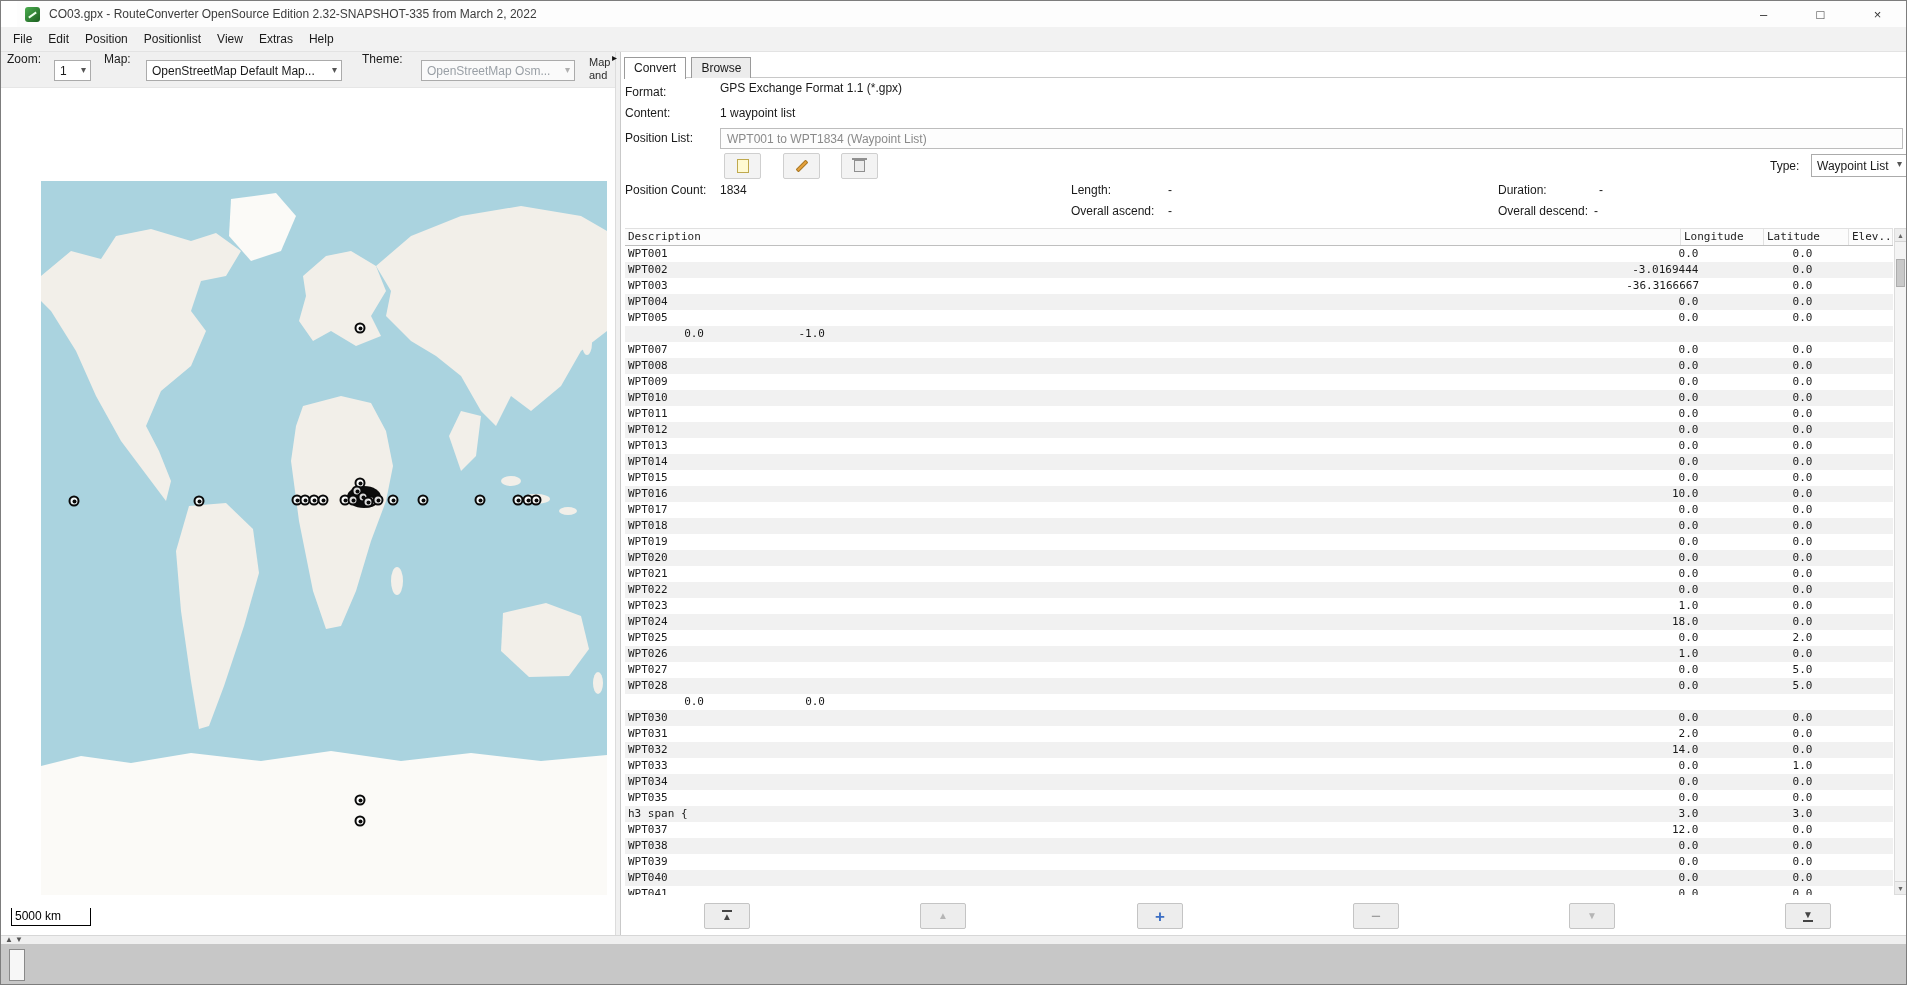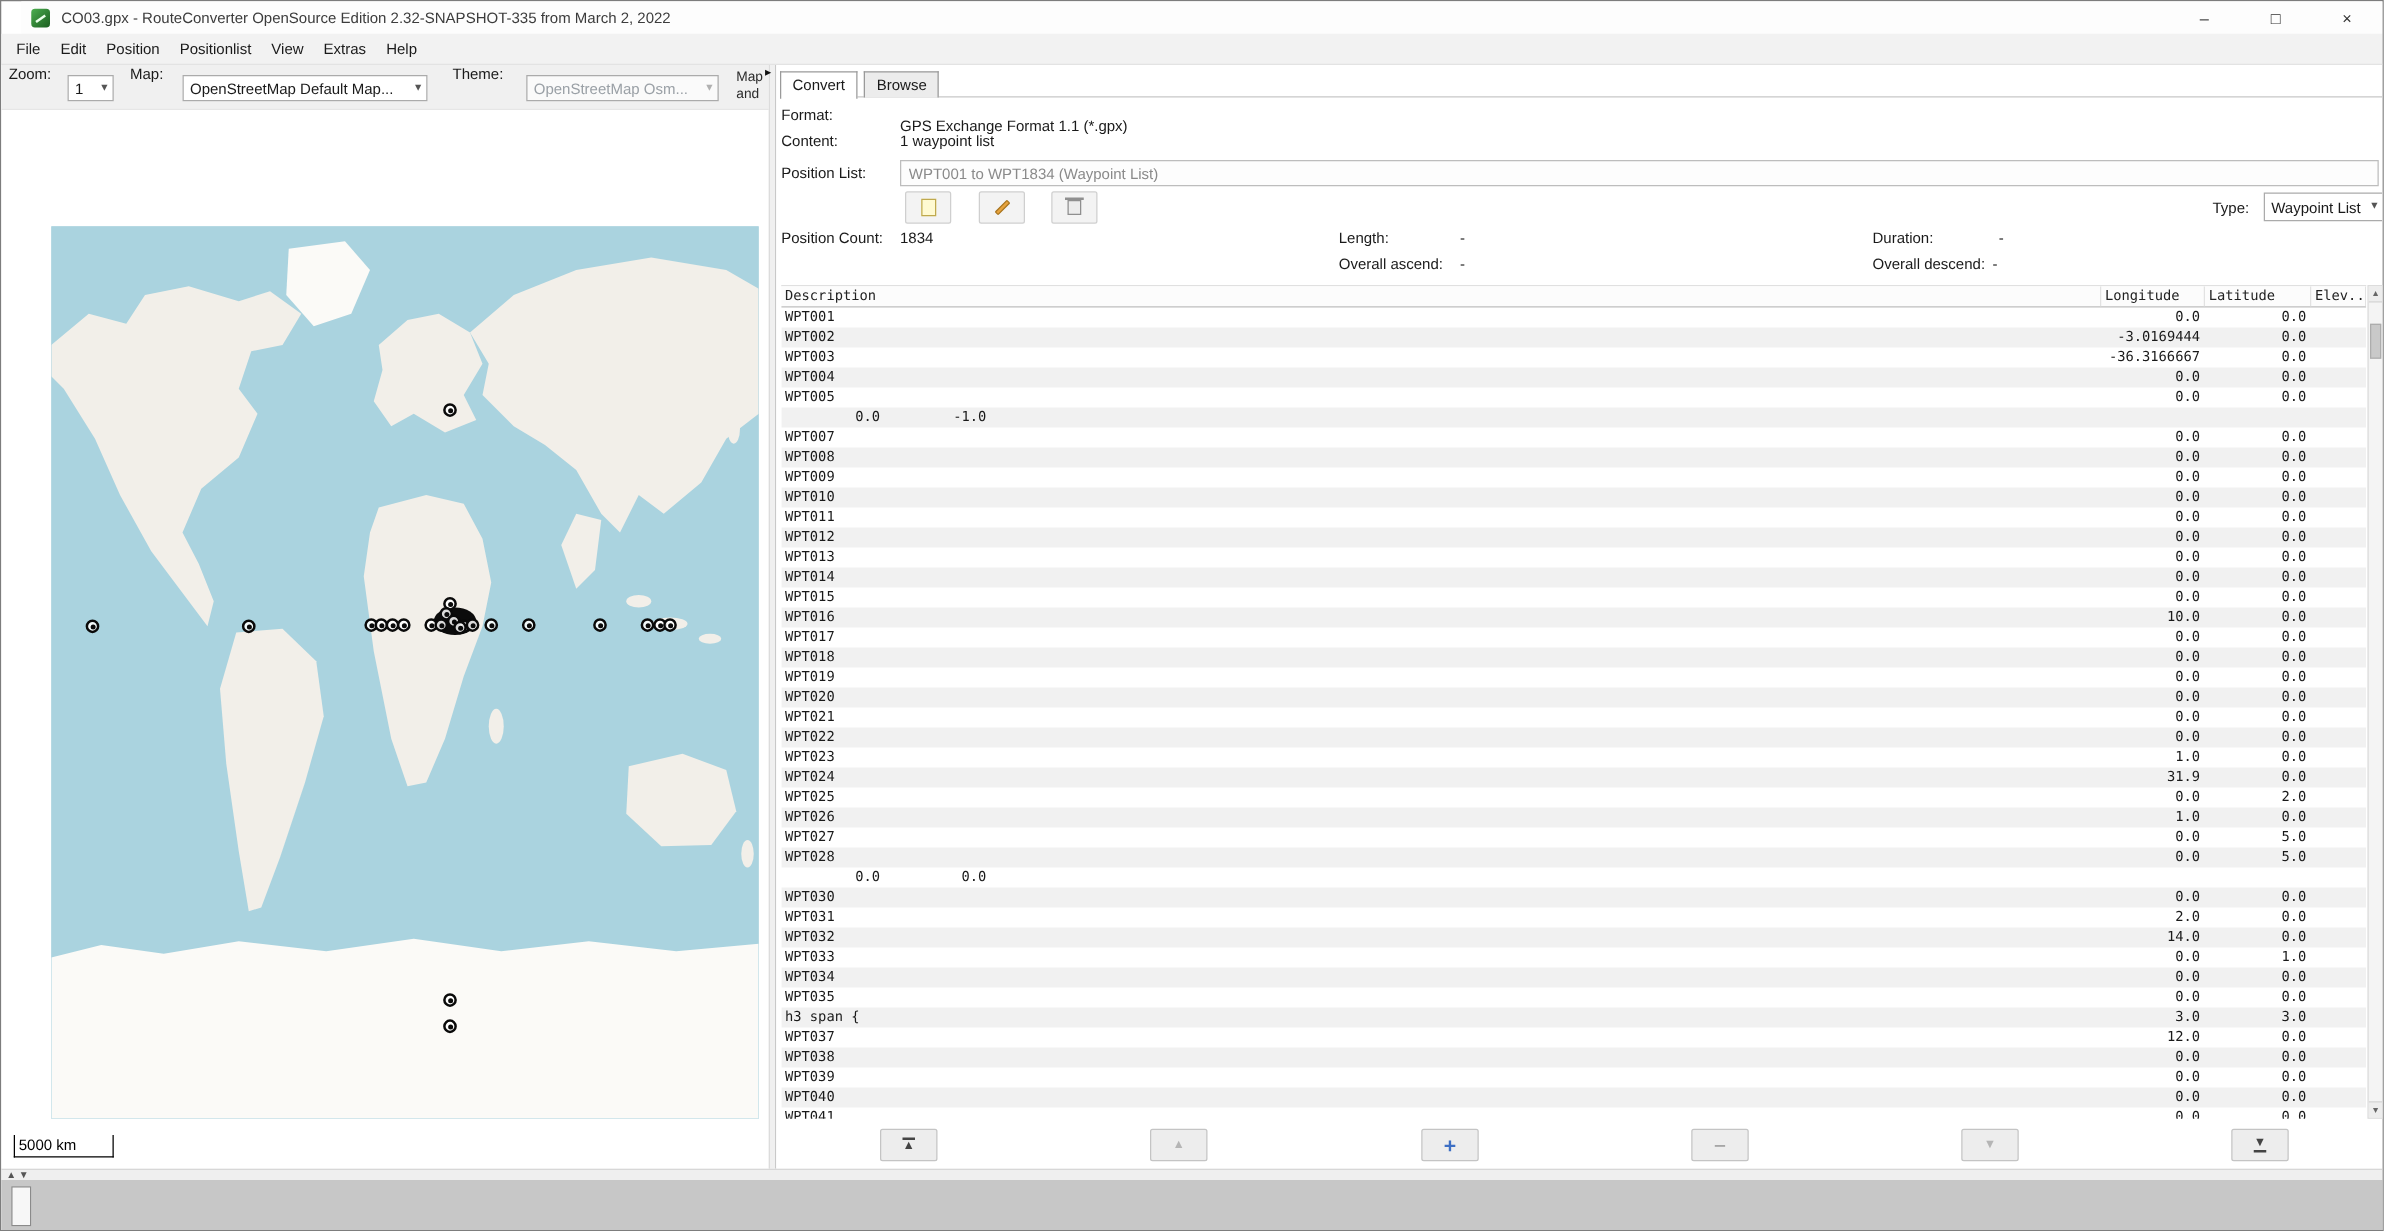--- a/index.html
+++ b/index.html
@@ -57,21 +57,21 @@
   .ico-trash { width:11px; height:12px; background:#ececec; border:1px solid #8f8f8f; position:relative; }
   .ico-trash::before { content:""; position:absolute; left:-3px; top:-3px; width:15px; height:2px; background:#8f8f8f; }
 
   .type-select { position:absolute; left:1190px; top:102px; width:96px; height:23px; }
 
   
   .table { position:absolute; left:4px; top:176px; width:1268px; height:667px; border-top:1px solid #e0e0e0; overflow:hidden; font-family:"DejaVu Sans Mono", monospace; font-size:11px; }
   .thead { display:flex; height:17px; line-height:16px; background:#fcfcfc; border-bottom:1px solid #bfbfbf; color:#222; }
   .thead .tcell { border-right:1px solid #e2e2e2; }
   .tbody { height:650px; overflow:hidden; }
-  .trow { display:flex; height:16px; line-height:16px; }
+  .trow { display:flex; height:16px; line-height:16px;gap:36px; }
   .trow.alt { background:#f1f1f1; }
   .tcell { overflow:hidden; white-space:nowrap; }
   .col-desc { width:1056px; padding-left:3px; text-align:left; }
   .col-lon  { width:83px;  padding-right:4px; text-align:right; }
   .col-lat  { width:85px;  padding-right:4px; text-align:right; }
   .col-elev { width:44px;  padding-right:4px; text-align:right; }
   .thead .col-lon, .thead .col-lat, .thead .col-elev { text-align:left; padding-left:3px; }
 
   .scrollbar { position:absolute; left:1273px; top:176px; width:13px; height:667px; background:#f4f4f4; border:1px solid #dcdcdc; }
   .sb-arrow { position:absolute; left:0; width:11px; height:13px; background:#ededed; border-bottom:1px solid #d5d5d5; font-size:7px; color:#666; text-align:center; line-height:13px; }
@@ -205,21 +205,21 @@
     <div class="expand">▸</div>
   </div>
 
   <div class="right-panel">
     <div class="tabs">
       <div class="tab active">Convert</div>
       <div class="tab">Browse</div>
     </div>
 
     <div class="frm-label" style="left:4px; top:33px;">Format:</div>
-    <div class="frm-value" style="left:99px; top:42px;">GPS Exchange Format 1.1 (*.gpx)</div>
+    <div class="frm-value" style="left:99px; top:29px;">GPS Exchange Format 1.1 (*.gpx)</div>
 
     <div class="frm-label" style="left:4px; top:54px;">Content:</div>
     <div class="frm-value" style="left:99px; top:54px;">1 waypoint list</div>
 
     <div class="frm-label" style="left:4px; top:79px;">Position List:</div>
     <input class="pl-input" type="text" value="WPT001 to WPT1834 (Waypoint List)" style="">
 
     <div class="mini-btn" style="left:103px;">
       <div class="ico-page"></div>
     </div>
@@ -388,21 +388,21 @@
             <div class="tcell col-elev"></div>
           </div>
           <div class="trow">
             <div class="tcell col-desc">WPT023</div>
             <div class="tcell col-lon">1.0</div>
             <div class="tcell col-lat">0.0</div>
             <div class="tcell col-elev"></div>
           </div>
           <div class="trow alt">
             <div class="tcell col-desc">WPT024</div>
-            <div class="tcell col-lon">31.9</div>
+            <div class="tcell col-lon">18.0</div>
             <div class="tcell col-lat">0.0</div>
             <div class="tcell col-elev"></div>
           </div>
           <div class="trow">
             <div class="tcell col-desc">WPT025</div>
             <div class="tcell col-lon">0.0</div>
             <div class="tcell col-lat">2.0</div>
             <div class="tcell col-elev"></div>
           </div>
           <div class="trow alt">

